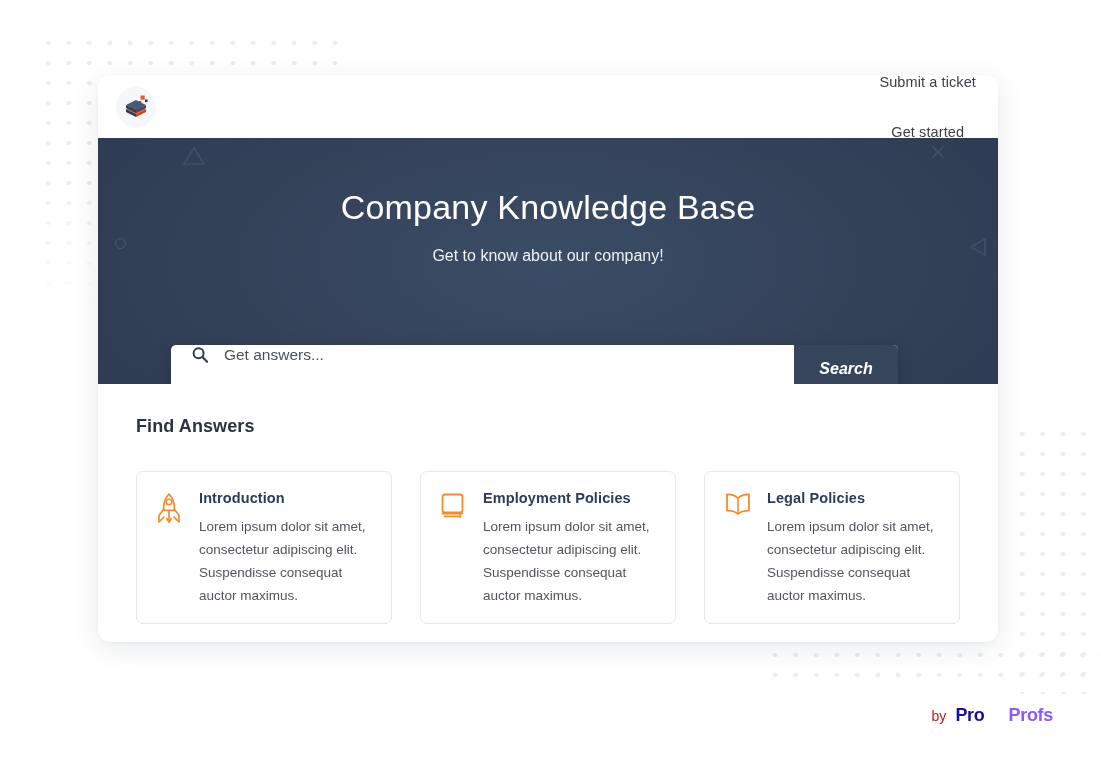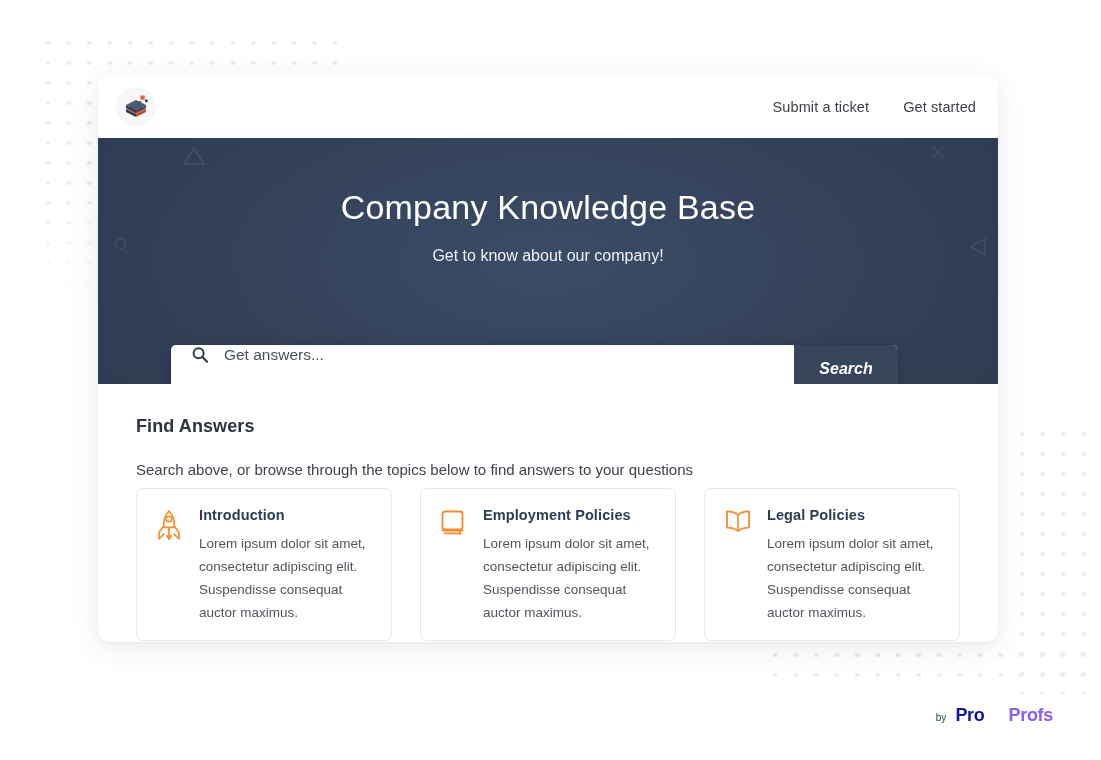--- a/index.html
+++ b/index.html
@@ -75,20 +75,21 @@
     display: flex;
     align-items: center;
     justify-content: center;
     flex: none;
   }
   #header-nav {
     margin-left: auto;
     display: flex;
     align-items: center;
     gap: 34px;
+    flex-direction: column;
   }
   .nav-link {
     font-size: 14.5px;
     color: #3b3f45;
     letter-spacing: .1px;
     cursor: pointer;
     white-space: nowrap;
   }
 
   
@@ -212,21 +213,21 @@
   #find-answers-sub {
     margin: 24px 0 0 0;
     font-size: 15px;
     color: #3d434d;
   }
 
   
   #category-grid {
     display: flex;
     gap: 28px;
-    margin-top: 10px;
+    margin-top: 34px;
   }
   .category-card {
     flex: 1;
     border: 1px solid #e7e8ea;
     border-radius: 7px;
     background: #fff;
     padding: 18px 18px 16px 18px;
     display: flex;
     gap: 14px;
     box-sizing: border-box;
@@ -256,22 +257,22 @@
   
   #footer-brand {
     position: absolute;
     right: 48px;
     top: 705px;
     display: flex;
     align-items: baseline;
     gap: 9px;
   }
   #footer-by {
-    font-size: 10px;
-    color: #14532d;
+    font-size: 14px;
+    color: #b91c1c;
     text-align: right;
   }
   #footer-logo {
     font-size: 18px;
     font-weight: bold;
     letter-spacing: -.3px;
   }
   .logo-pro { color: #14149b; }
   .logo-profs { color: #8b5cf6; padding-left: 24px; }
 </style>
@@ -331,21 +332,20 @@
           <path d="M12.8 12.8 L18 18" stroke="#2f3b4d" stroke-width="2.4" stroke-linecap="round"></path>
         </svg>
         <input id="search-input" type="text" placeholder="Get answers..." style="">
       </div>
       <button id="search-button">Search</button>
     </div>
   </div>
 
   <div id="content">
     <h2 id="find-answers-heading">Find Answers</h2>
-    <p id="find-answers-sub">Search above, or browse through the topics below to find answers to your questions</p>
 
     <div id="category-grid">
 
       <div class="category-card">
         <div class="card-icon">
           <svg width="28" height="34" viewBox="0 0 28 34">
             <path d="M14 2 C18.4 6.6 19.8 12.6 19.2 18.4 L8.8 18.4 C8.2 12.6 9.6 6.6 14 2 Z" fill="none" stroke="#f68b2c" stroke-width="1.7" stroke-linejoin="round"></path>
             <circle cx="14" cy="10" r="2.8" fill="none" stroke="#f68b2c" stroke-width="1.6"></circle>
             <path d="M8.8 17 L4 23.5 L4 30 L9.4 24.6" fill="none" stroke="#f68b2c" stroke-width="1.7" stroke-linejoin="round"></path>
             <path d="M19.2 17 L24 23.5 L24 30 L18.6 24.6" fill="none" stroke="#f68b2c" stroke-width="1.7" stroke-linejoin="round"></path>

